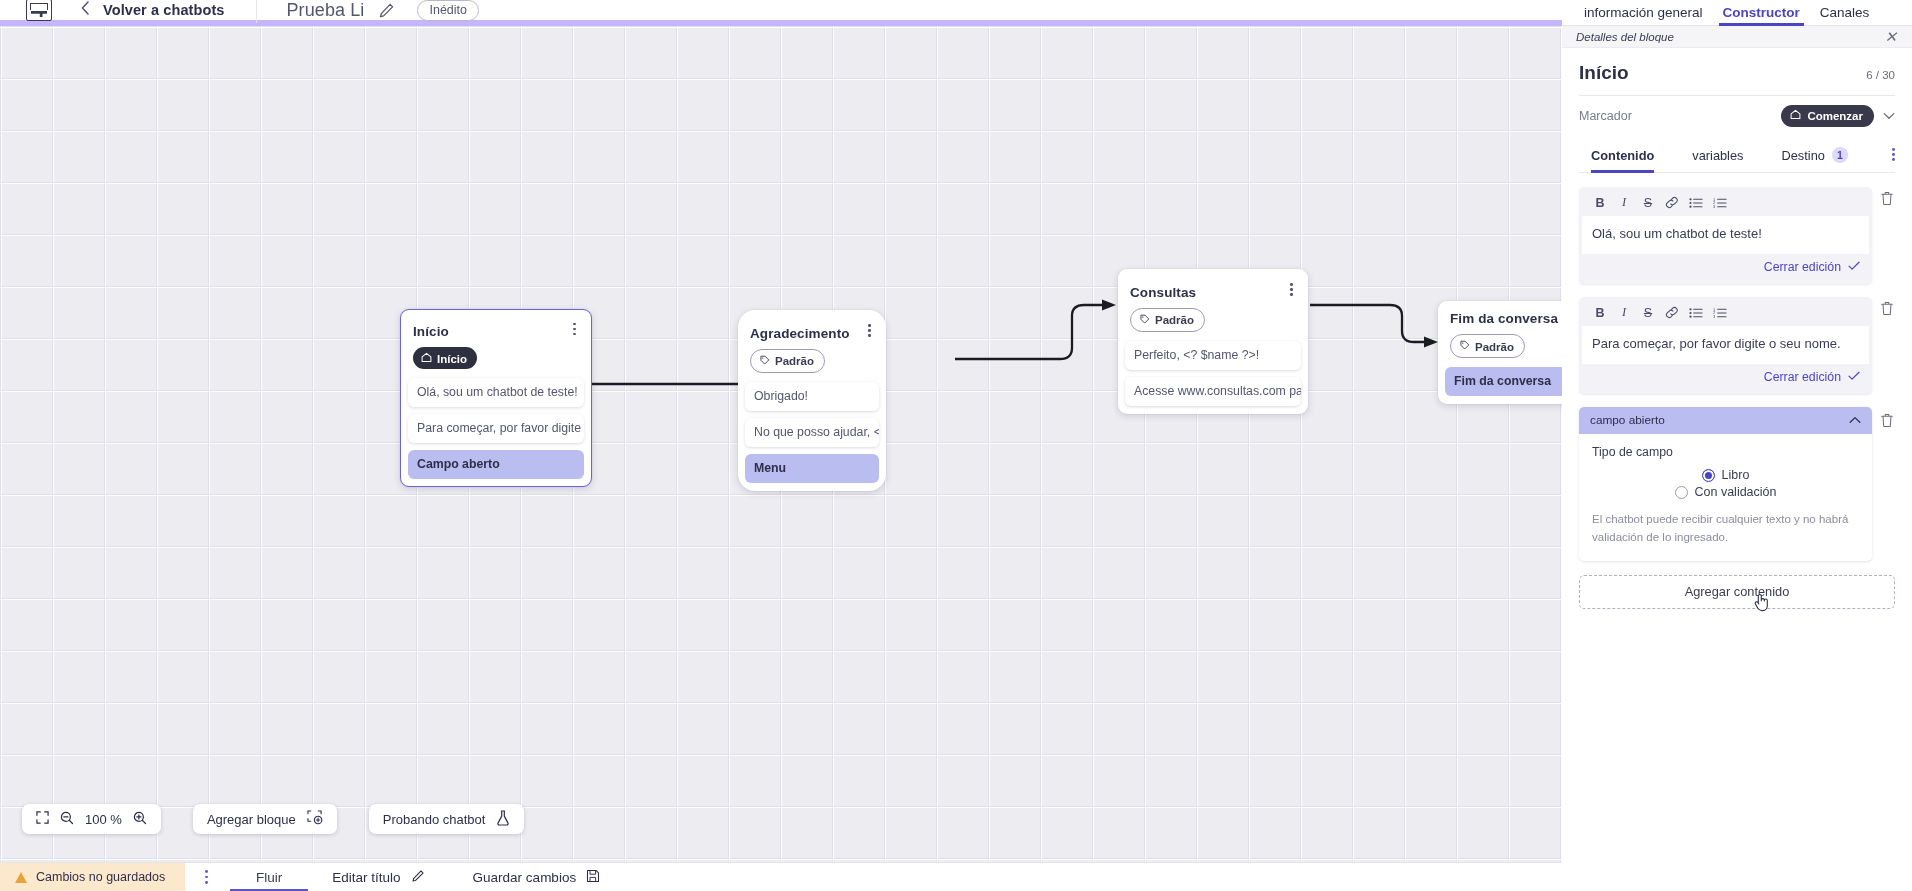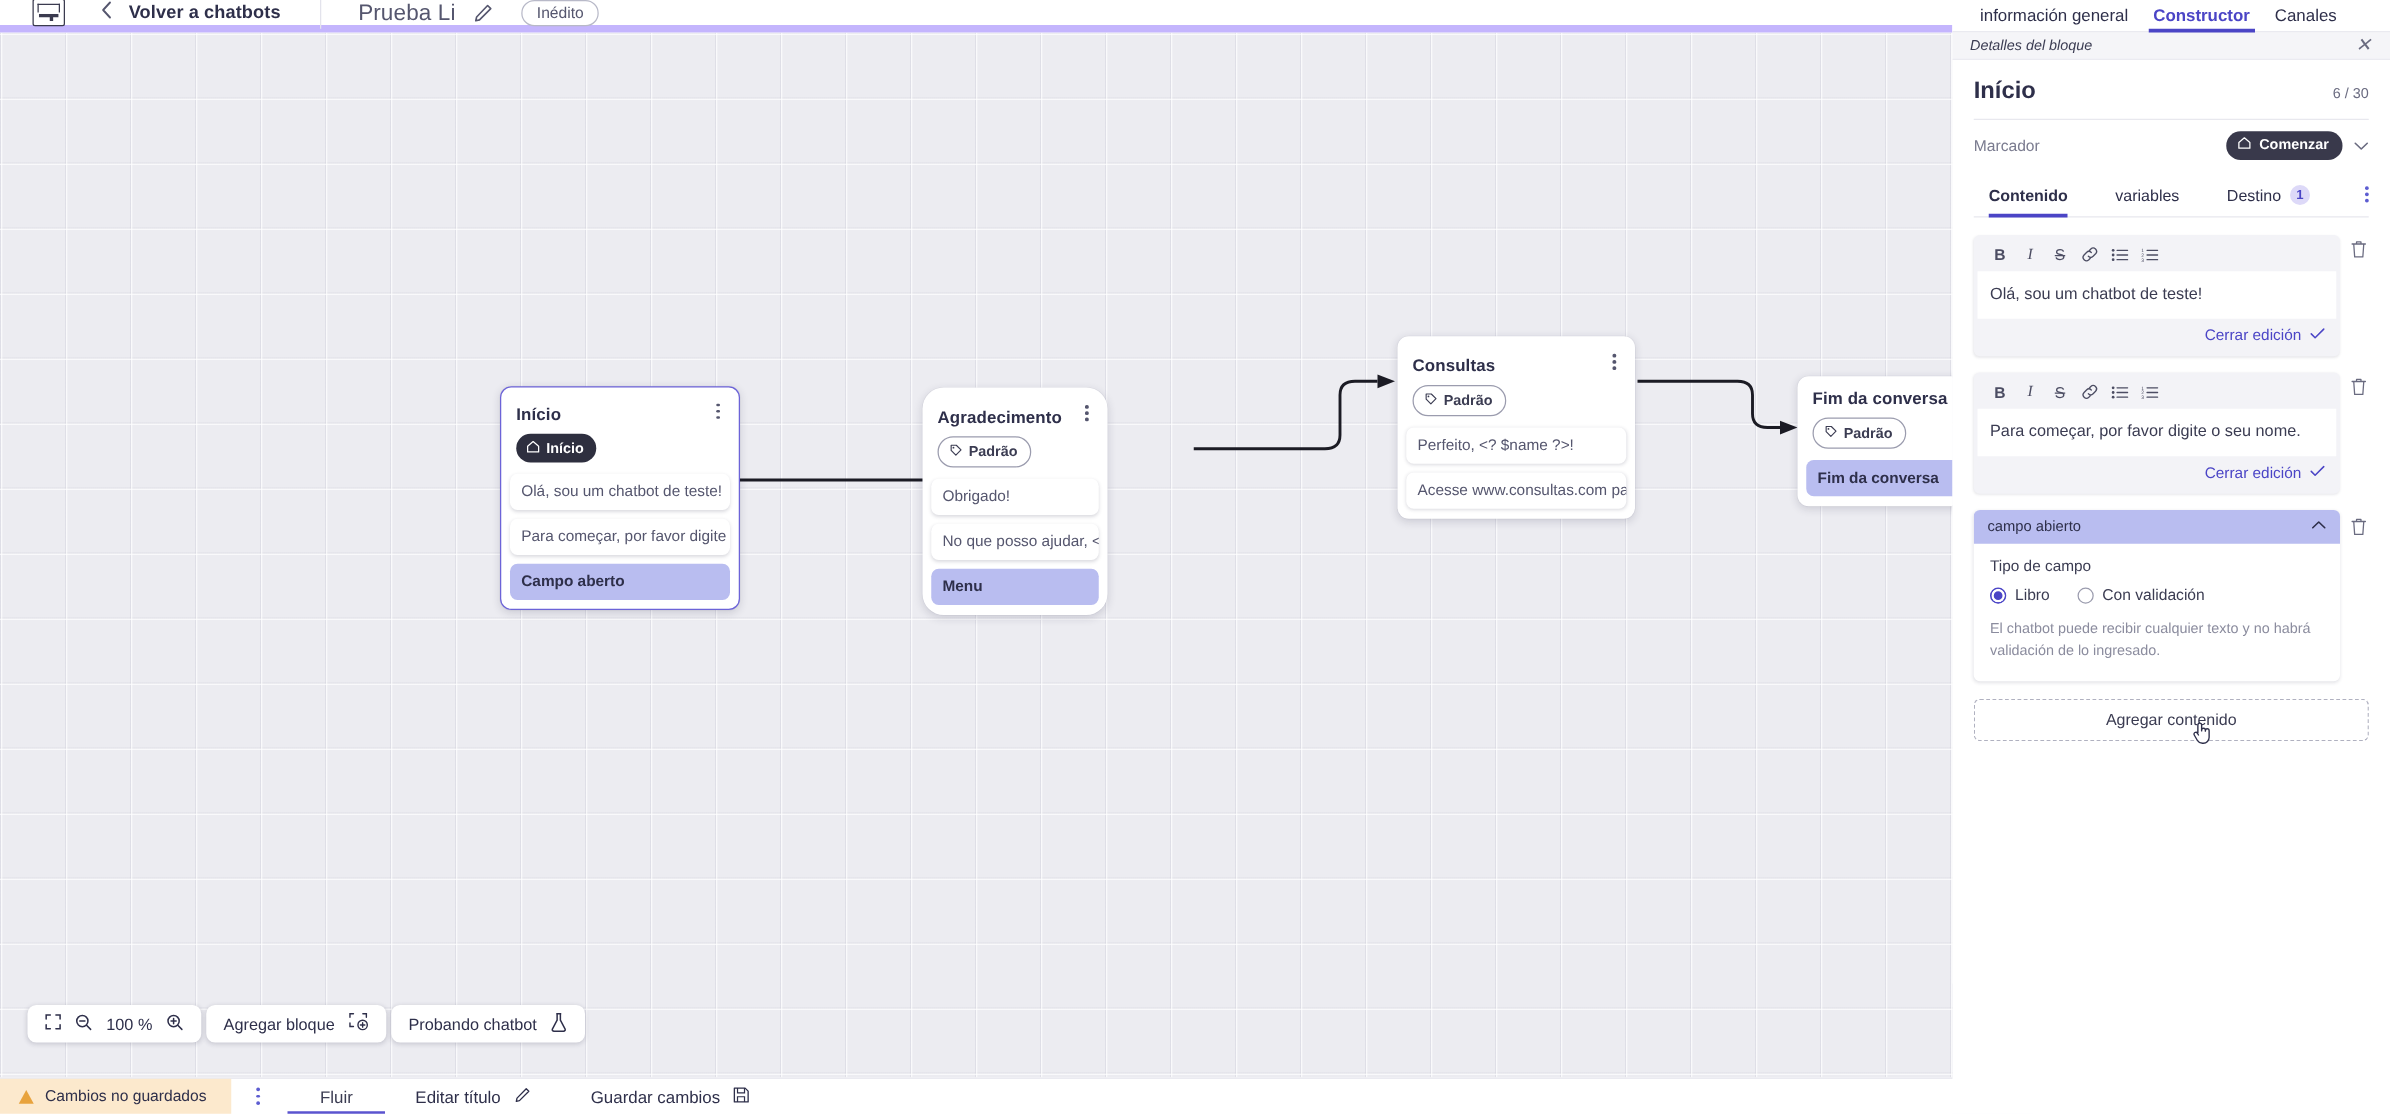--- a/index.html
+++ b/index.html
@@ -84,21 +84,21 @@
   .tag.pad { background:#ffffff; color:#3b3c52; border:1px solid #9b9cae; font-weight:600; }
   .msgs { padding: 9px 7px 0; display:flex; flex-direction:column; gap:7px; }
   .msg {
     background:#ffffff; border-radius:6px; padding: 7px 9px 8px;
     font-size:12.3px; color:#55566e; white-space:nowrap; overflow:hidden;
     box-shadow: 0 1px 3px rgba(40,40,70,.17);
   }
   .msg.hl { background:#b9bdf0; color:#2e2f4a; font-weight:700; box-shadow:none; }
 
   
-  .canvas-tools { position:absolute; left:22px; bottom:28px; display:flex; gap:4px; z-index:12; }
+  .canvas-tools { position:absolute; left:22px; bottom:28px; display:flex; gap:32px; z-index:12; }
   .ctool {
     background:#ffffff; border-radius:7px; box-shadow:0 1px 4px rgba(40,40,70,.2);
     height:30px; display:flex; align-items:center; padding: 0 14px; gap:11px;
     font-size:13px; color:#2e2f4a; cursor:pointer; white-space:nowrap;
   }
   .ctool .lbl { font-size:13px; color:#2e2f4a; }
   .zoomval { font-size:13px; color:#2e2f4a; }
 
   
   .bottombar {
@@ -166,21 +166,21 @@
   .efoot .lnk { color:#4b45c6; font-size:12.3px; cursor:pointer; }
   .efoot .chk { color:#4b45c6; font-size:12px; }
   .trash { width:16px; padding-top:4px; color:#6a6b80; cursor:pointer; display:flex; justify-content:center; }
 
   .field-card { flex:1; border-radius:5px; overflow:hidden; box-shadow:0 1px 3px rgba(40,40,70,.13); background:#fff; }
   .field-head { background:#b9bdf0; display:flex; align-items:center; justify-content:space-between; padding: 6px 11px 7px; }
   .field-head .t { font-size:11.8px; color:#2e2f4a; }
   .field-head .cv { font-size:11px; color:#2e2f4a; }
   .field-body { padding: 11px 13px 14px; }
   .field-body .lbl { font-size:12.3px; color:#3b3c52; margin-bottom:9px; }
-  .radios { display:flex; align-items:center; gap:22px; }
+  .radios { display:flex; align-items:center; gap:3px;flex-direction:column; }
   .radio { display:flex; align-items:center; gap:7px; cursor:pointer; }
   .rdot { width:13px; height:13px; border-radius:50%; border:1.5px solid #9b9cae; background:#fff; display:flex; align-items:center; justify-content:center; }
   .rdot.on { border-color:#4b45c6; background:#4b45c6; box-shadow: inset 0 0 0 2px #fff; }
   .radio .rl { font-size:12.5px; color:#3b3c52; }
   .hint { margin-top:12px; font-size:11.5px; color:#8b8c9e; line-height:1.55; }
 
   .addbtn {
     margin-top:14px; border:1.3px dashed #b0b1c0; border-radius:5px; height:34px;
     display:flex; align-items:center; justify-content:center; font-size:12.8px;
     color:#3b3c52; cursor:pointer; background:#fff; position:relative;

